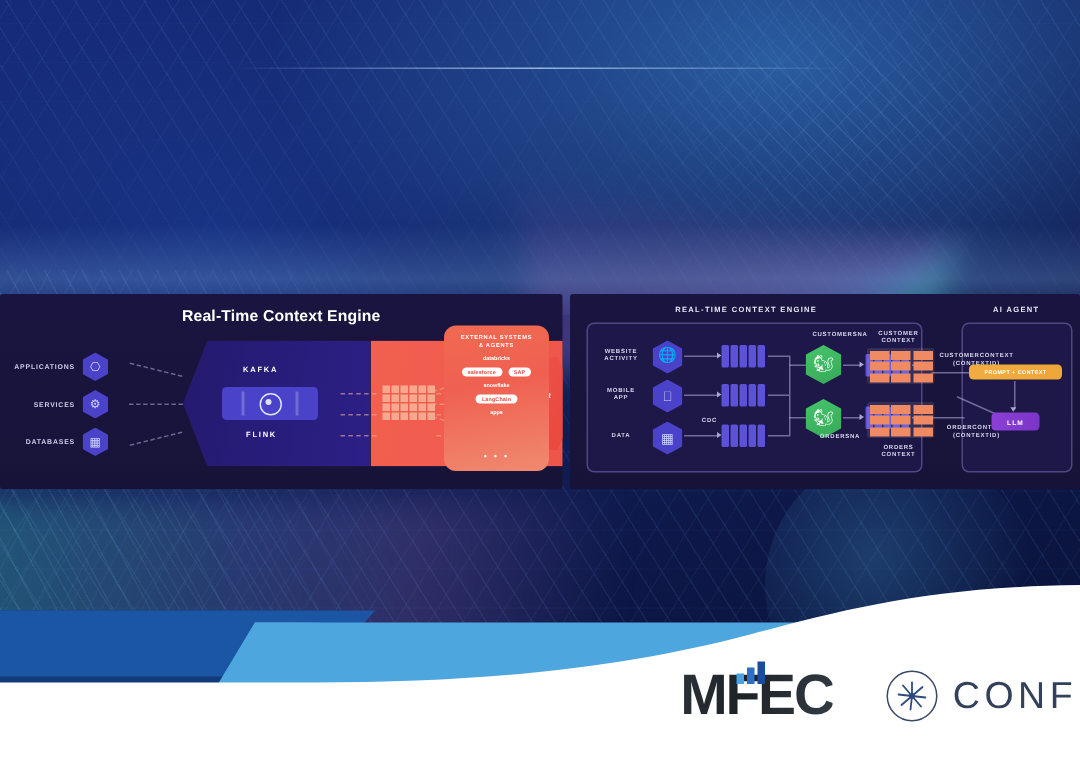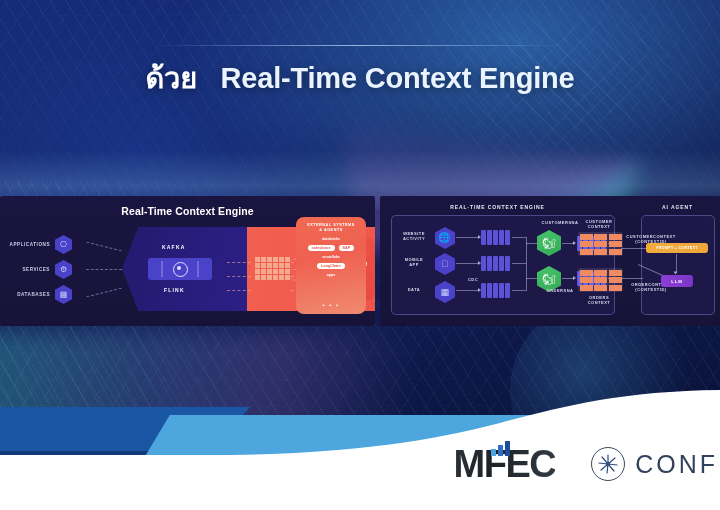--- a/index.html
+++ b/index.html
@@ -183,25 +183,20 @@
   <div class="bg-circuit"></div>
   <div class="bg-lines-left"></div>
   <div class="bg-circuit2"></div>
   <div class="aurora"></div>
   <div class="aurora2"></div>
   <div class="glow-ball"></div>
   <div class="banner-glow"></div>
 
   <div class="header">
     <div class="rule"></div>
-    <div class="subtitle">
-      <span class="th">ด้วย</span>
-      <span>&nbsp;</span>
-      <span class="en">Real-Time Context Engine</span>
-    </div>
   </div>
 
   <div class="band">
 
     <div class="panel panel-l">
       <div class="p-title">Real-Time Context Engine</div>
 
       <div class="src" style="left:2px;top:39px;">
         <div class="src-label">APPLICATIONS</div>
         <div class="hex">

